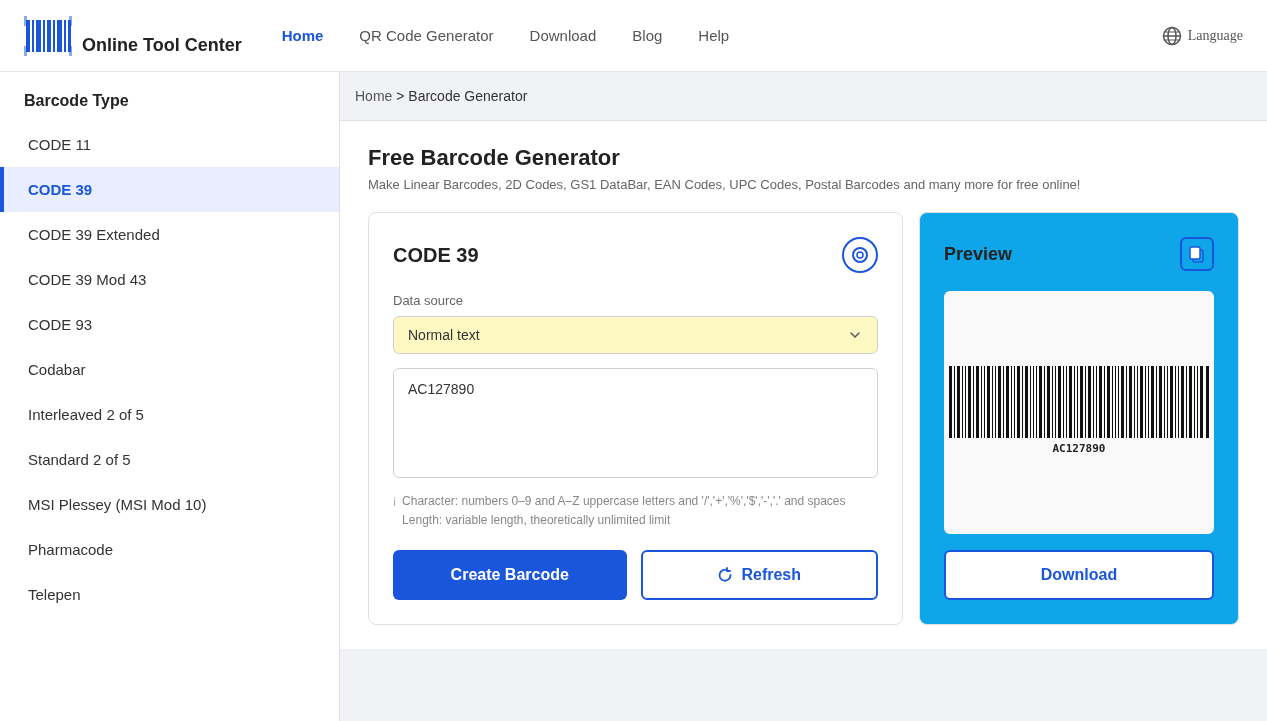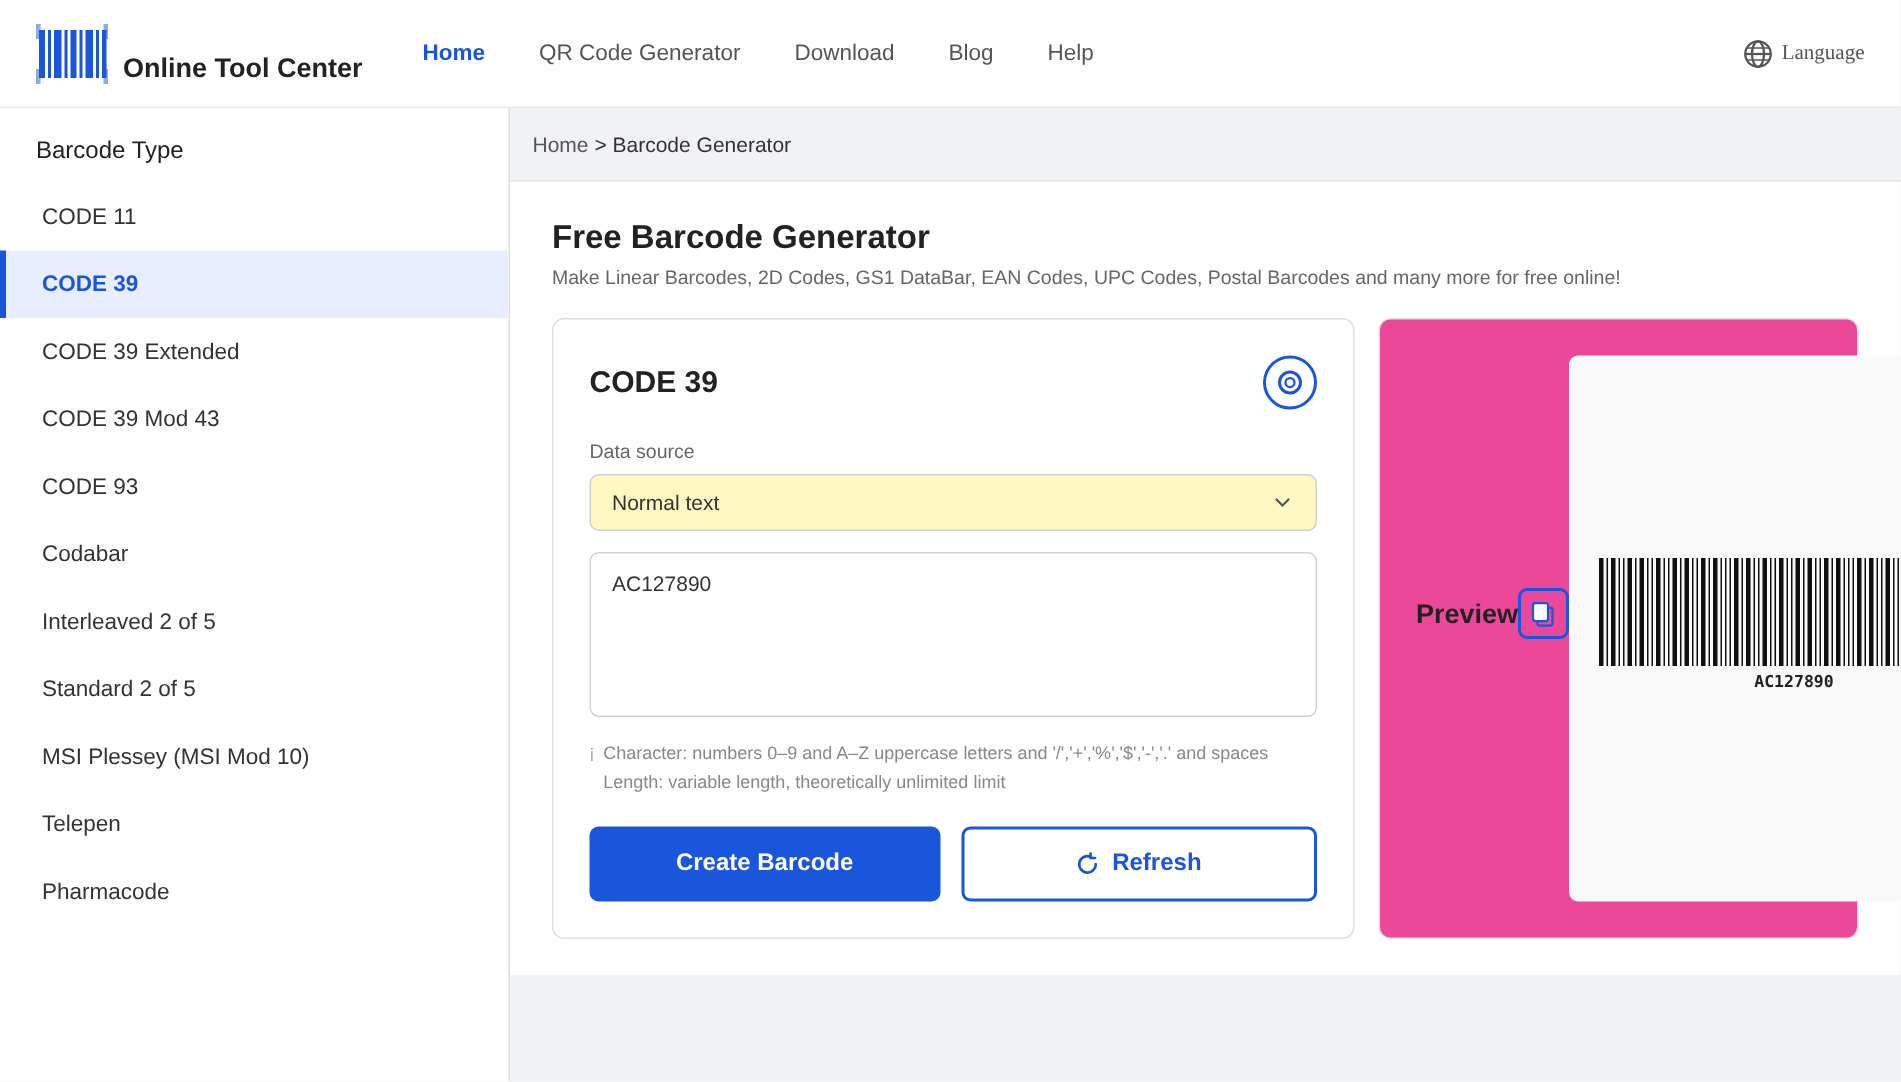--- a/index.html
+++ b/index.html
@@ -66,21 +66,21 @@
     
     .sidebar {
       width: 340px;
       background: #fff;
       border-right: 1px solid #e0e0e0;
       overflow-y: auto;
       flex-shrink: 0;
     }
     .sidebar-title {
       font-size: 16px;
-      font-weight: normal;
+      font-weight: bold;
       color: #222;
       padding: 20px 24px 12px;
     }
     .sidebar-item {
       padding: 14px 24px;
       font-size: 15px;
       color: #333;
       cursor: pointer;
       border-left: 4px solid transparent;
     }
@@ -237,26 +237,26 @@
       cursor: pointer;
       display: flex;
       align-items: center;
       justify-content: center;
       gap: 8px;
     }
 
     
     .right-panel {
       width: 320px;
-      background: #ec4899;
+      background: #0ea5e9;
       border: 1px solid #e0e0e0;
       border-radius: 8px;
       padding: 24px;
       display: flex;
-      flex-direction: row;
+      flex-direction: column;
     }
     .preview-header {
       display: flex;
       align-items: center;
       justify-content: space-between;
       margin-bottom: 20px;
     }
     .preview-title {
       font-size: 18px;
       font-weight: bold;
@@ -344,22 +344,22 @@
     <div class="sidebar-title">Barcode Type</div>
     <div class="sidebar-item">CODE 11</div>
     <div class="sidebar-item active">CODE 39</div>
     <div class="sidebar-item">CODE 39 Extended</div>
     <div class="sidebar-item">CODE 39 Mod 43</div>
     <div class="sidebar-item">CODE 93</div>
     <div class="sidebar-item">Codabar</div>
     <div class="sidebar-item">Interleaved 2 of 5</div>
     <div class="sidebar-item">Standard 2 of 5</div>
     <div class="sidebar-item">MSI Plessey (MSI Mod 10)</div>
+    <div class="sidebar-item">Pharmacode</div>
     <div class="sidebar-item">Telepen</div>
-    <div class="sidebar-item">Pharmacode</div>
   </aside>
 
   <main class="main">
 
     <div class="breadcrumb">
       <a>Home</a>
       <span>&gt;</span>
       <span>Barcode Generator</span>
     </div>
 

